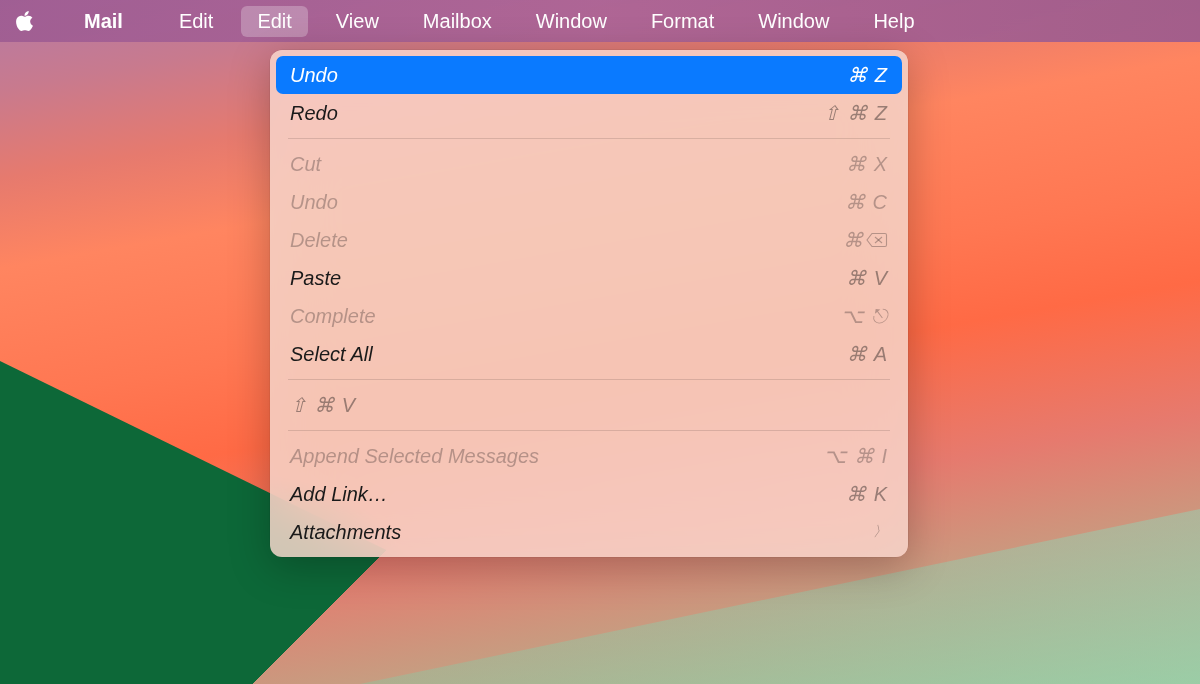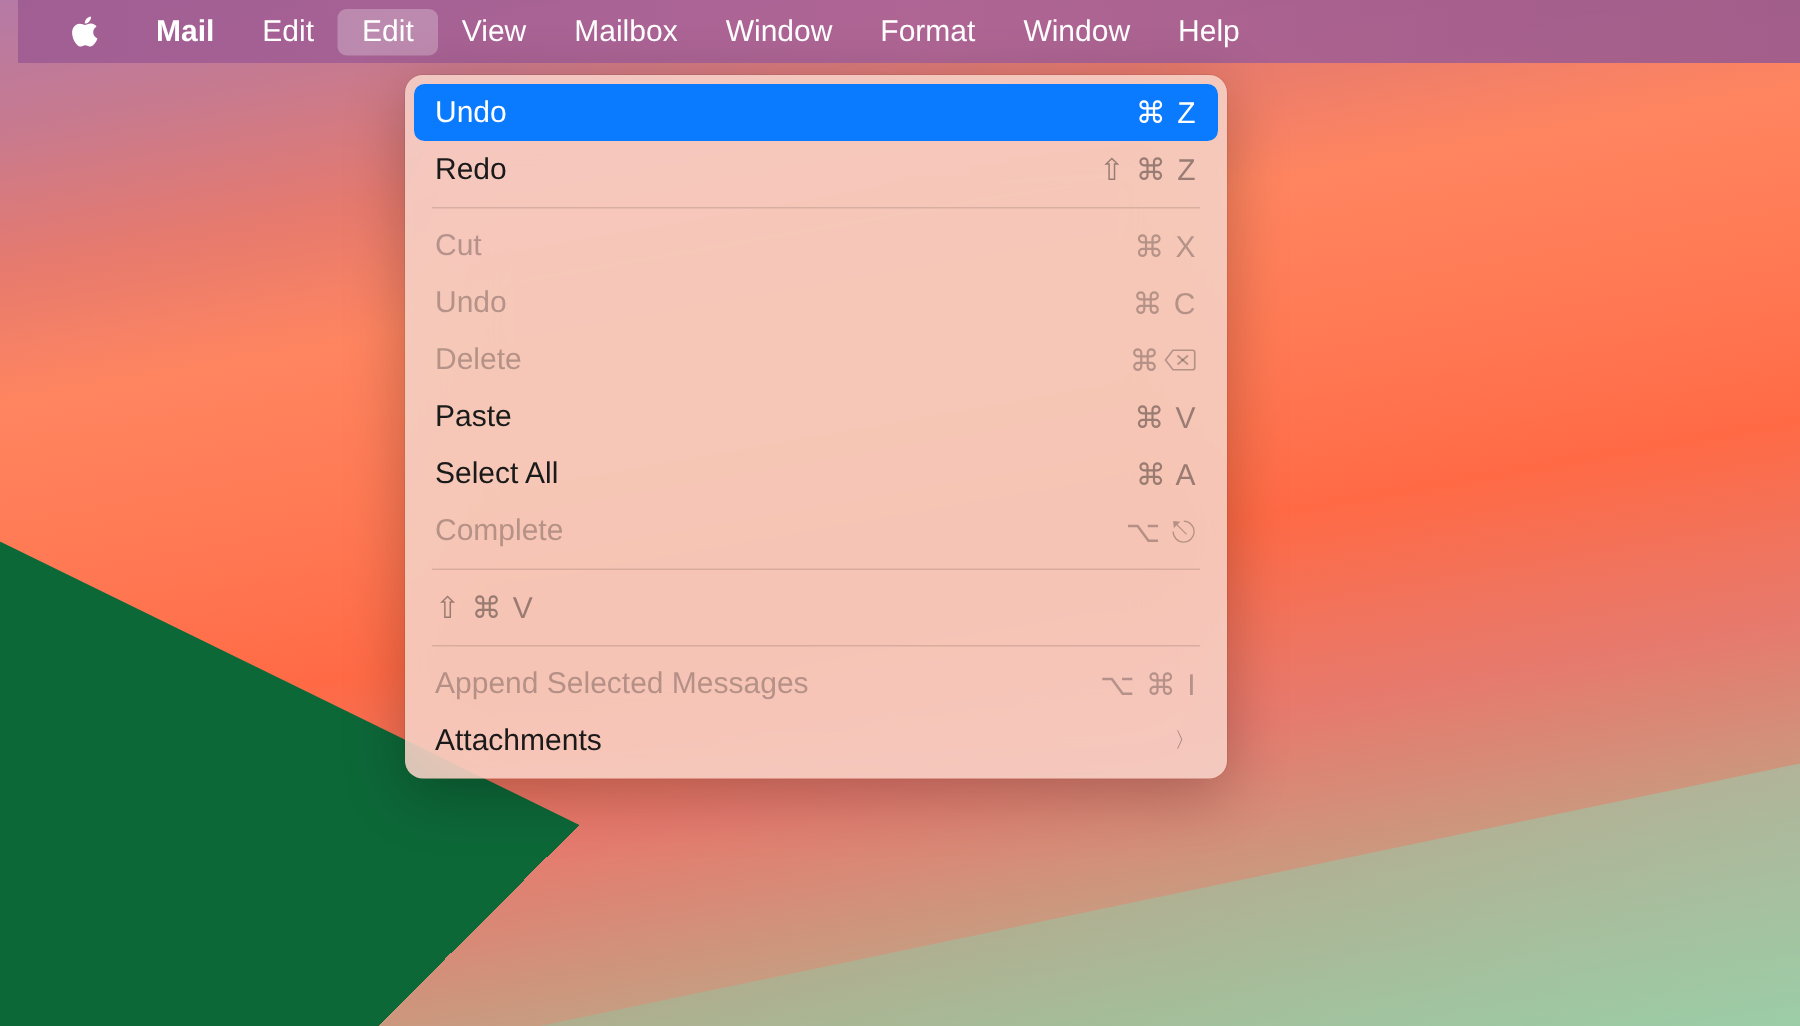--- a/index.html
+++ b/index.html
@@ -57,27 +57,26 @@
       background: linear-gradient(90deg, rgba(120,200,155,0.3) 0%, rgba(150,210,180,0.5) 100%);
       clip-path: polygon(30% 100%, 100% 30%, 100% 100%);
     }
     
     .menubar {
       position: relative;
       z-index: 10;
       display: flex;
       align-items: center;
       height: 42px;
-      padding: 0 32px;
+      padding: 0 12px;
       background: linear-gradient(90deg, rgba(156, 90, 145, 0.85) 0%, rgba(168, 98, 152, 0.85) 50%, rgba(148, 88, 145, 0.85) 100%);
       backdrop-filter: blur(20px);
       color: #ffffff;
       font-size: 20px;
-      gap: 0;
-      margin-left: 12px;
+      gap: 12px;
     }
     
     .apple-logo {
       width: 24px;
       height: 24px;
       margin-right: 20px;
       display: flex;
       align-items: center;
       justify-content: center;
     }
@@ -101,28 +100,29 @@
     }
     
     .menubar-item.active {
       background: rgba(255, 255, 255, 0.25);
     }
     
     .dropdown {
       position: absolute;
       top: 50px;
       left: 270px;
-      width: 548px;
+      width: 638px;
       background: rgba(244, 214, 204, 0.85);
       backdrop-filter: blur(30px) saturate(150%);
       border-radius: 12px;
       box-shadow: 0 10px 40px rgba(0,0,0,0.25), 0 0 0 0.5px rgba(0,0,0,0.1);
       padding: 6px;
       z-index: 20;
       overflow: hidden;
+      font-style: italic;
     }
     
     .menu-item {
       display: flex;
       justify-content: space-between;
       align-items: center;
       padding: 6px 14px;
       font-size: 20px;
       border-radius: 7px;
       cursor: default;
@@ -226,36 +226,40 @@
             <line x1="18" y1="10" x2="32" y2="22"></line>
             <line x1="32" y1="10" x2="18" y2="22"></line>
           </svg>
         </span>
       </span>
     </div>
     <div class="menu-item">
       <span>Paste</span>
       <span class="shortcut">⌘ V</span>
     </div>
+    <div class="menu-item disabled">
+      <span>Complete</span>
+      <span class="shortcut">⌥ ⎋</span>
+    </div>
     <div class="menu-item">
       <span>Select All</span>
       <span class="shortcut">⌘ A</span>
     </div>
-    <div class="menu-item disabled">
-      <span>Complete</span>
-      <span class="shortcut">⌥ ⎋</span>
-    </div>
     <div class="menu-separator"></div>
     <div class="menu-item">
       <span class="shortcut">⇧ ⌘ V</span>
     </div>
     <div class="menu-separator"></div>
     <div class="menu-item disabled">
       <span>Append Selected Messages</span>
       <span class="shortcut">⌥ ⌘ I</span>
+    </div>
+    <div class="menu-item">
+      <span>Add Link…</span>
+      <span class="shortcut">⌘ K</span>
     </div>
     <div class="menu-item">
       <span>Attachments</span>
       <span class="shortcut">
         <span class="submenu-arrow">〉</span>
       </span>
     </div>
   </div>
 
 </body></html>

